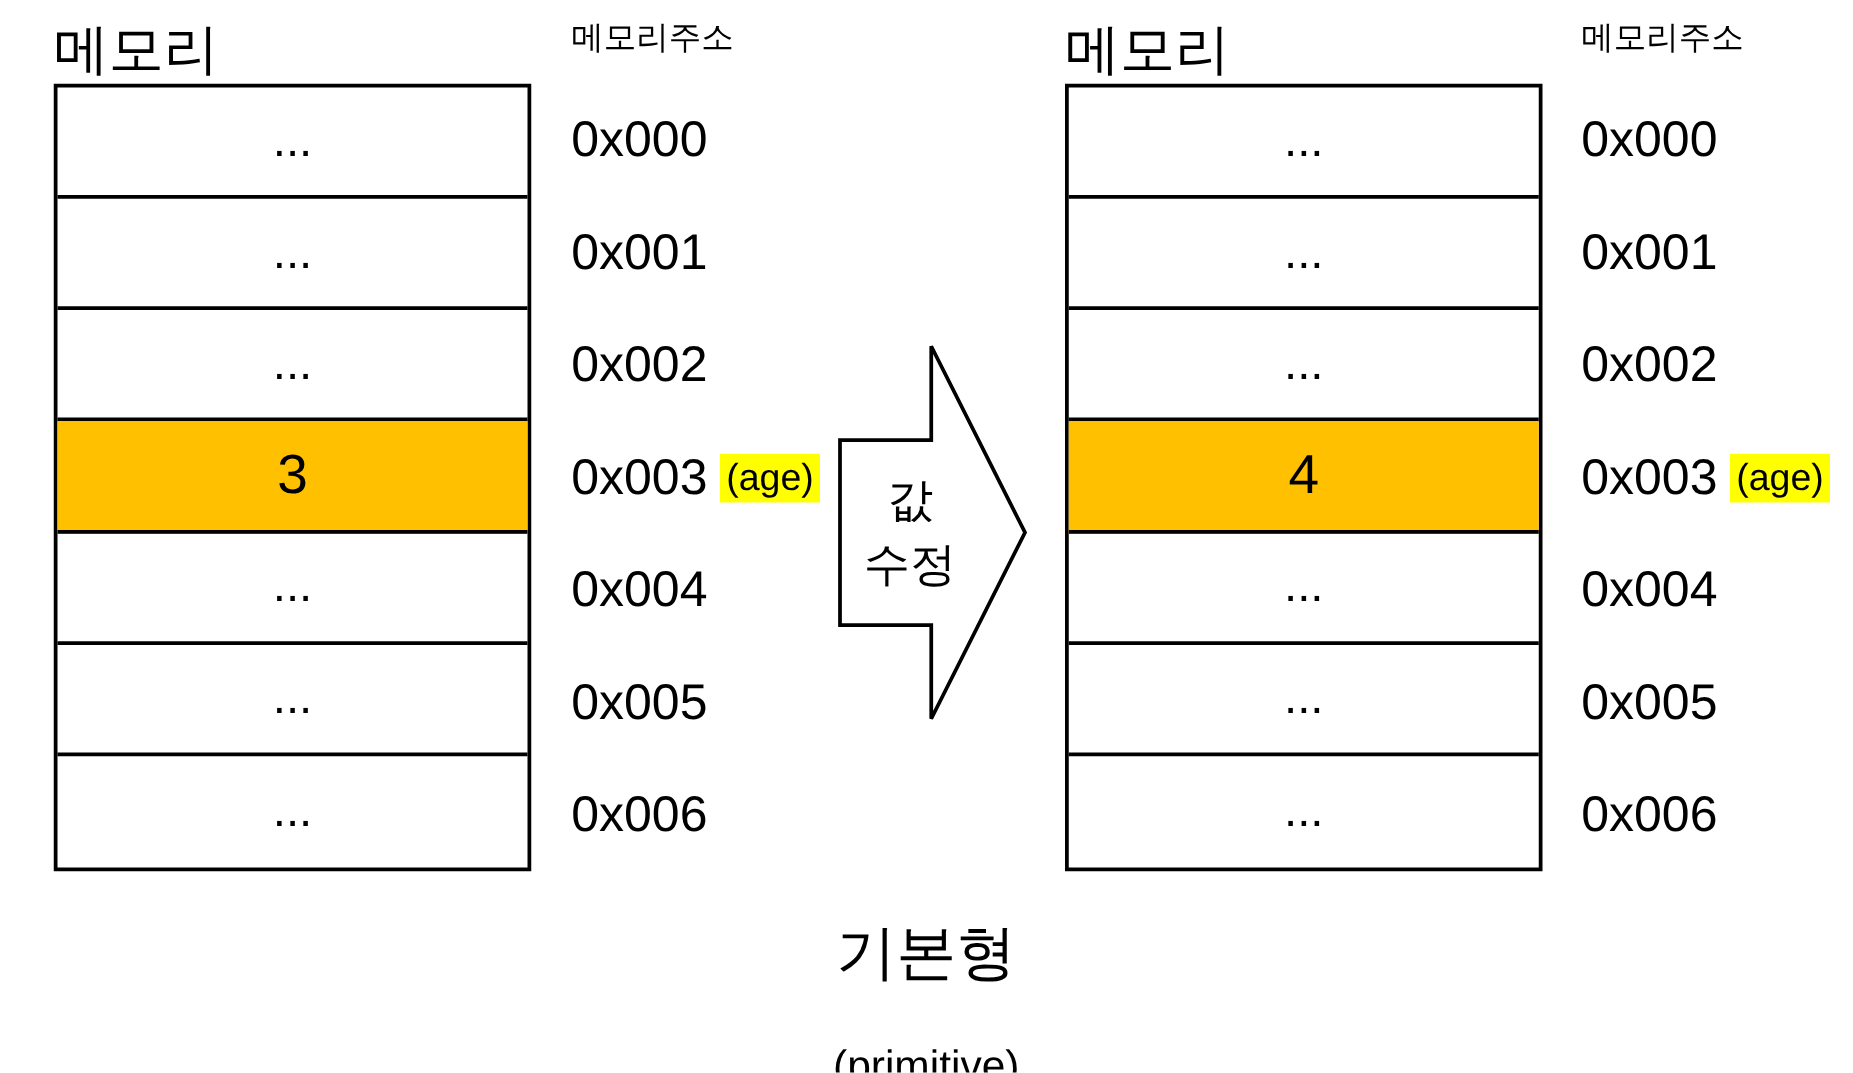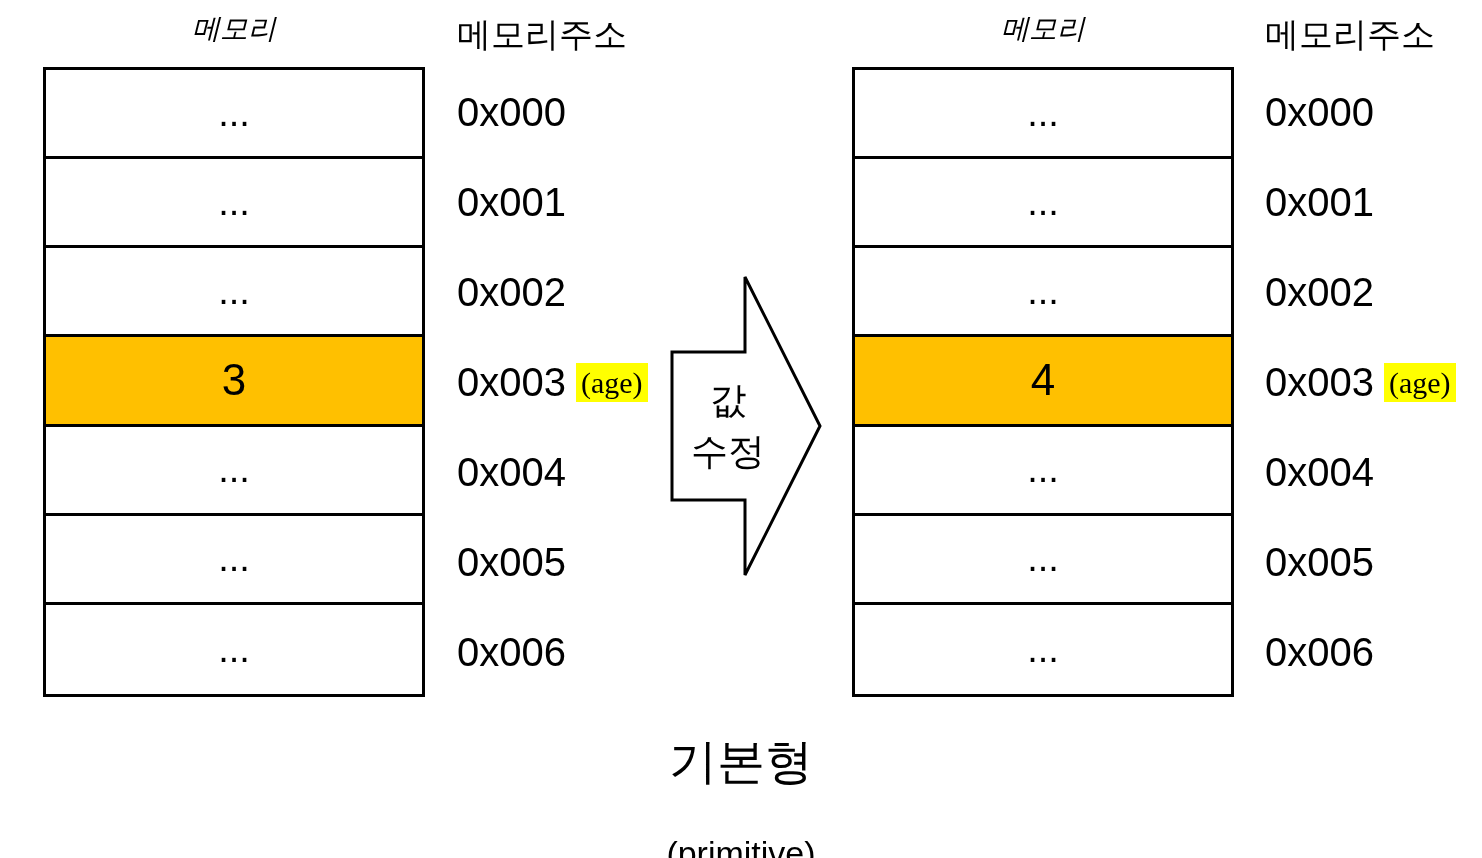--- a/index.html
+++ b/index.html
@@ -12,29 +12,27 @@
     position: relative;
     background: #ffffff;
     font-family: "Liberation Sans", "DejaVu Sans", sans-serif;
     color: #000000;
     overflow: hidden;
   }
   .panel-title {
     position: absolute;
     top: 10px;
     width: 382px;
-    text-align: center;
-    font-size: 28px;
+    font-size: 44px;
     white-space: nowrap;
-    font-style: italic;
   }
   .addr-title {
     position: absolute;
     top: 12px;
-    font-size: 34px;
+    font-size: 26px;
     white-space: nowrap;
   }
   .mem-table {
     position: absolute;
     top: 67px;
     width: 382px;
     height: 630px;
     box-sizing: border-box;
     border: 3px solid var(--border, #000);
     display: grid;
@@ -66,21 +64,20 @@
     align-items: center;
     gap: 10px;
     font-size: 40px;
     white-space: nowrap;
   }
   .age-tag {
     background: var(--highlight-label, #FFFF00);
     font-size: 30px;
     padding: 3px 5px;
     line-height: 1.1;
-    font-family: Liberation Serif, serif;
   }
   .arrow-wrap {
     position: absolute;
     left: 660px;
     top: 268px;
     width: 170px;
     height: 318px;
   }
   .arrow-wrap text {
     font-size: 37px;

